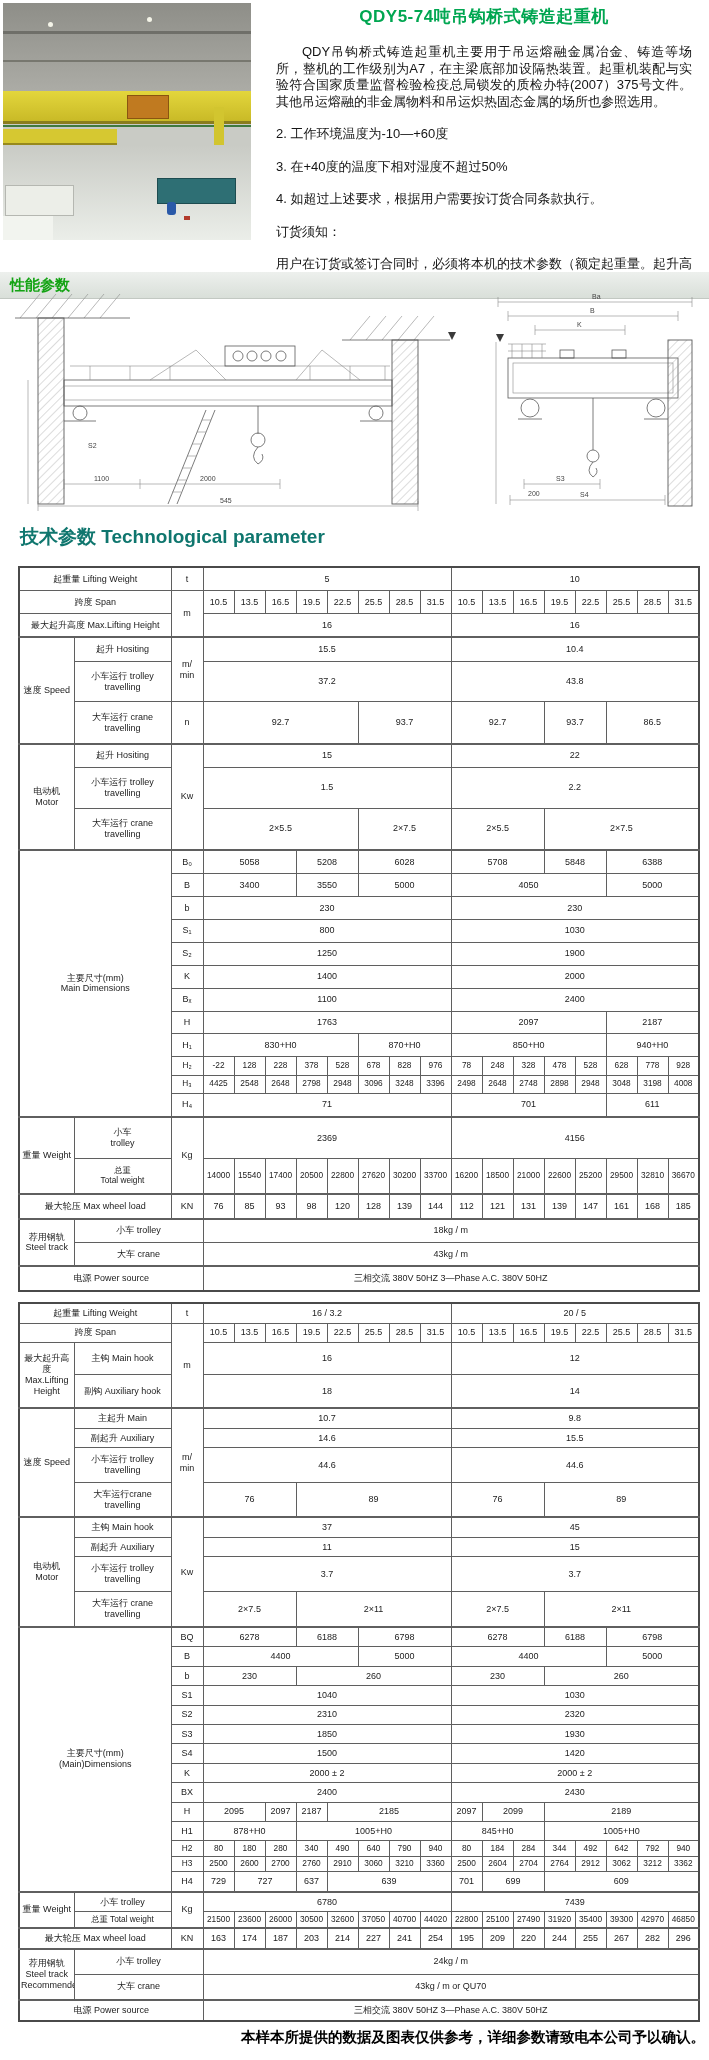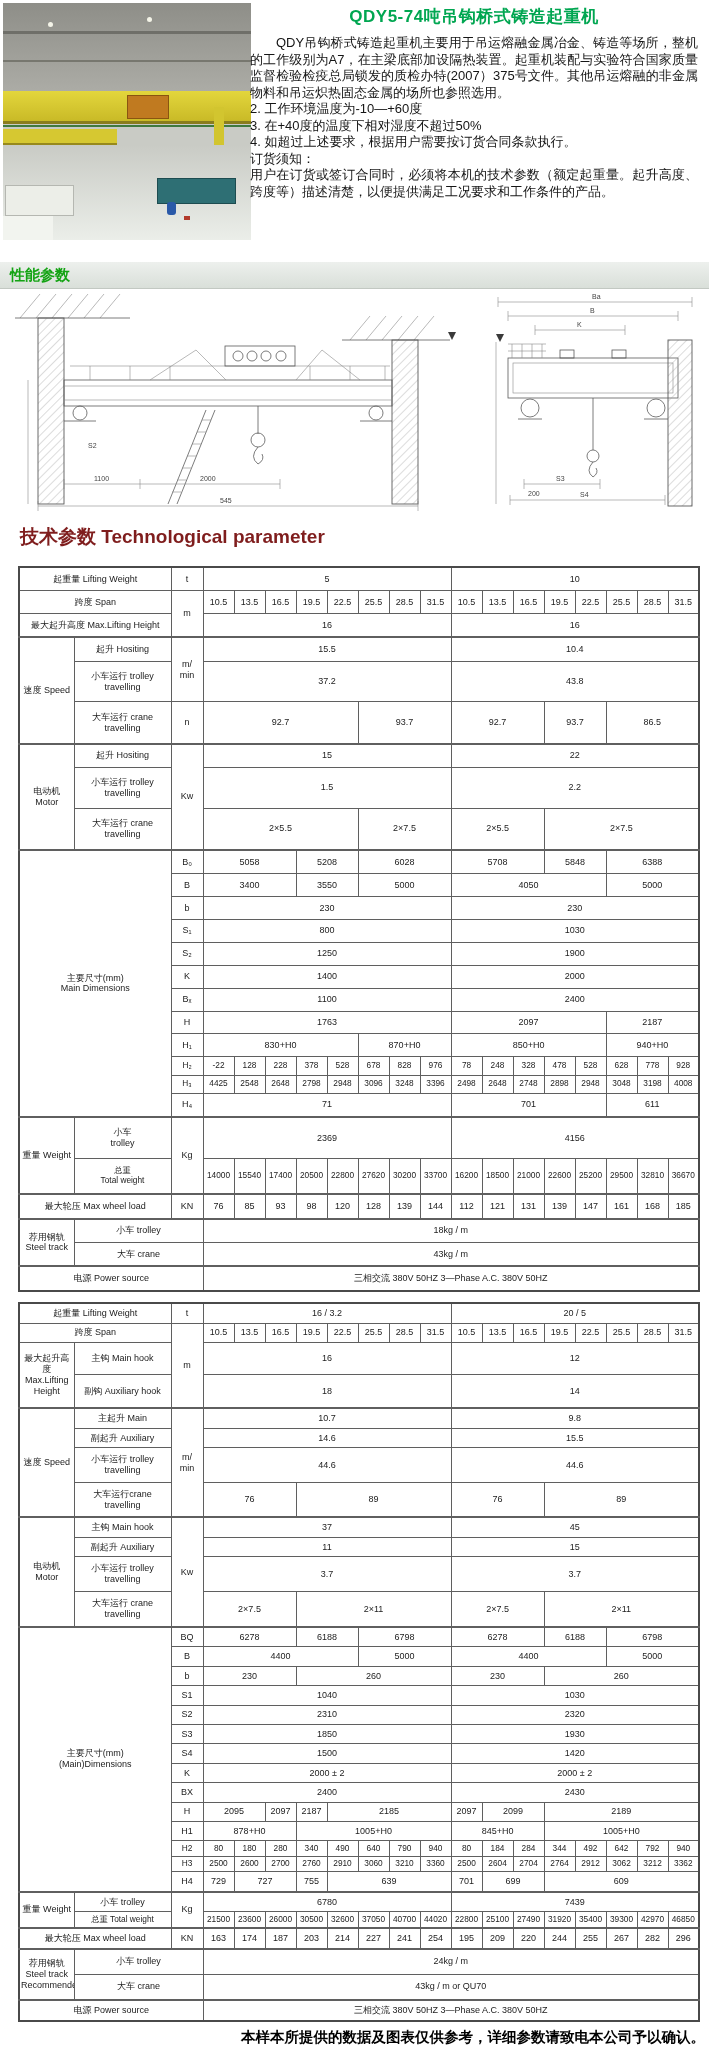--- a/index.html
+++ b/index.html
@@ -3,38 +3,38 @@
 <meta charset="utf-8">
 <style>
   html,body{margin:0;padding:0;background:#fff;}
   body{width:709px;height:2060px;position:relative;font-family:"Liberation Sans","DejaVu Sans",sans-serif;color:#111;}
 
   
   .photo{position:absolute;left:3px;top:3px;width:248px;height:237px;overflow:hidden;background:#c9cbc5;}
   .photo div{position:absolute;}
 
   
-  .desc{position:absolute;left:250px;top:2px;width:448px;}
+  .desc{position:absolute;left:260px;top:2px;width:448px;}
   .doc-title{color:#00a651;font-size:17px;font-weight:bold;text-align:center;margin:3px 0 7px 0;letter-spacing:0.5px;}
-  .desc p{font-size:13px;line-height:16.5px;margin:0;text-align:justify;color:#151515;}
+  .desc p{font-size:13px;line-height:16.5px;margin:16px;text-align:justify;color:#151515;}
   .desc p.indent{text-indent:26px;}
 
   
-  .banner{position:absolute;left:0;top:262px;width:709px;height:26px;background:linear-gradient(#edf0ed,#d9dfd9);border-bottom:1px solid #c2c8c2;}
+  .banner{position:absolute;left:0;top:272px;width:709px;height:26px;background:linear-gradient(#edf0ed,#d9dfd9);border-bottom:1px solid #c2c8c2;}
   .banner span{display:inline-block;color:#13a313;font-weight:bold;font-size:15px;line-height:26px;padding-left:10px;}
 
   
   .drawing{position:absolute;left:0;top:288px;width:709px;height:230px;}
   .drawing svg{display:block;}
   .dwg-line{stroke:#5a5a5a;stroke-width:0.8;fill:none;}
   .dwg-thin{stroke:#8a8a8a;stroke-width:0.6;fill:none;}
   .dwg-text{font-size:7px;fill:#444;}
 
   
-  .sec-title{position:absolute;left:20px;top:524px;font-size:19px;font-weight:bold;color:#7f1d1d;}
+  .sec-title{position:absolute;left:20px;top:524px;font-size:19px;font-weight:bold;color:#0f766e;}
   .sec-title .en{font-weight:bold;}
 
   
   table{border-collapse:collapse;table-layout:fixed;position:absolute;left:18px;width:682px;border:2px solid #4a4a4a;}
   #t1{top:566px;height:726px;}
   #t2{top:1302px;height:720px;}
   td{border:1px solid #5f5f5f;font-size:9px;line-height:1.2;text-align:center;vertical-align:middle;padding:1px;color:#222;overflow:hidden;}
   tr.hb td{border-top-width:2px;}
   td.pre{white-space:pre-line;}
   tr.dense td{font-size:8.3px;padding:0;}
@@ -692,21 +692,21 @@
         <td>2764</td>
         <td>2912</td>
         <td>3062</td>
         <td>3212</td>
         <td>3362</td>
       </tr>
       <tr>
         <td>H4</td>
         <td>729</td>
         <td colspan="2">727</td>
-        <td>755</td>
+        <td>637</td>
         <td colspan="4">639</td>
         <td>701</td>
         <td colspan="2">699</td>
         <td colspan="5">609</td>
       </tr>
       <tr class="hb">
         <td rowspan="2">重量 Weight</td>
         <td>小车 trolley</td>
         <td rowspan="2">Kg</td>
         <td colspan="8">6780</td>

